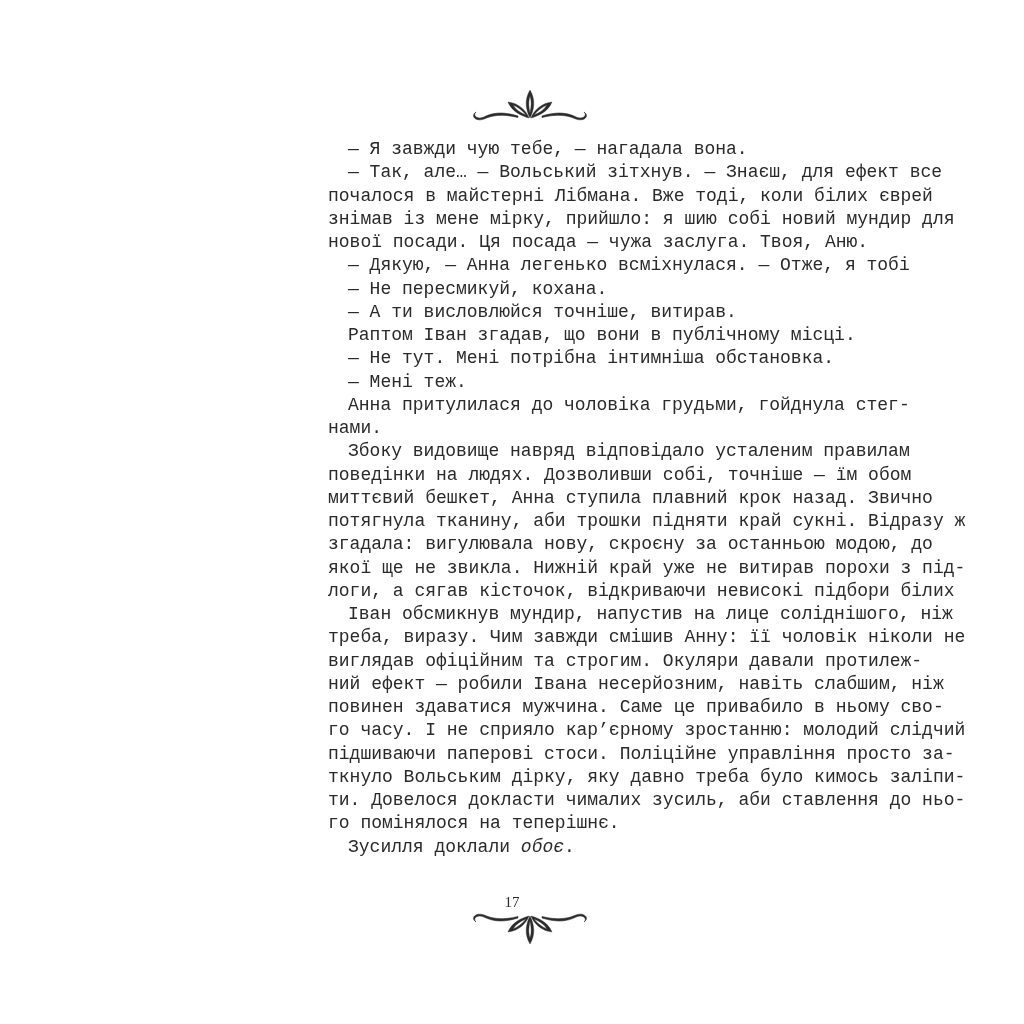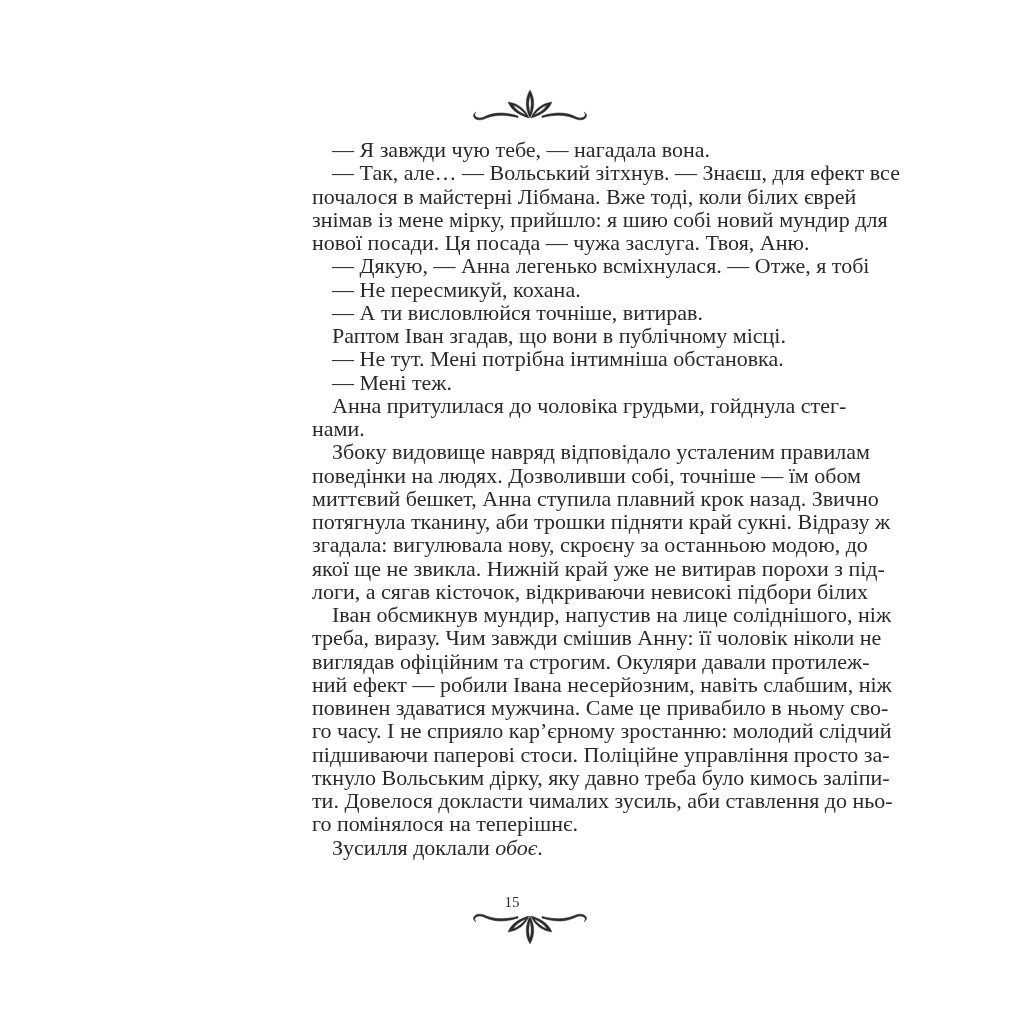--- a/index.html
+++ b/index.html
@@ -2,23 +2,23 @@
 <html><head>
   <meta charset="utf-8">
   <style>
     html, body { margin: 0; padding: 0; background: #ffffff; }
     body { width: 1024px; height: 1024px; position: relative; overflow: hidden; }
     .page { position: absolute; left: 0; top: 0; width: 1024px; height: 1024px; background: #ffffff; }
     .ornament { position: absolute; left: 472px; width: 116px; height: 38px; }
     .ornament.top { top: 86px; }
     .ornament.bottom { top: 910px; }
     .text {
-      position: absolute; left: 312px; top: 138px; width: 454px;
-      font-family: Liberation Serif, serif;
-      font-size: 22px; line-height: 23.25px; color: #2a2a2a;
+      position: absolute; left: 328px; top: 138px; width: 454px;
+      font-family: Liberation Mono, monospace;
+      font-size: 18px; line-height: 23.25px; color: #2a2a2a;
     }
     .line { display: block; white-space: nowrap; height: 23.25px; }
     .line.j { text-align: justify; text-align-last: justify; }
     .line.ind { padding-left: 20px; }
     .line em { font-style: italic; }
     .page-number {
       position: absolute; left: 0; width: 1024px; top: 894px; text-align: center;
       font-family: "Liberation Serif", "DejaVu Serif", serif; font-size: 15px; color: #2a2a2a;
     }
   </style>
@@ -64,21 +64,21 @@
     <span class="line j">ний ефект — робили Івана несерйозним, навіть слабшим, ніж</span>
     <span class="line j">повинен здаватися мужчина. Саме це привабило в ньому сво-</span>
     <span class="line j">го часу. І не сприяло кар’єрному зростанню: молодий слідчий</span>
     <span class="line j">підшиваючи паперові стоси. Поліційне управління просто за-</span>
     <span class="line j">ткнуло Вольським дірку, яку давно треба було кимось заліпи-</span>
     <span class="line j">ти. Довелося докласти чималих зусиль, аби ставлення до ньо-</span>
     <span class="line">го помінялося на теперішнє.</span>
     <span class="line ind"><span>Зусилля доклали </span><em>обоє</em><span>.</span></span>
   </div>
 
-  <div class="page-number">15</div>
+  <div class="page-number">17</div>
 
   <svg class="ornament bottom" viewBox="0 0 116 38" style="transform: scaleY(-1);">
     <g fill="#2b2b2b" stroke="#2b2b2b">
       <path d="M4 26 C 0 30, 6 34, 12 31 C 20 27, 30 25, 46 30 L 46 31.5 C 30 27.5, 20 29.5, 12 33 C 4 36, -2 30, 4 26 Z" stroke-width="0.6"></path>
       <path d="M112 26 C 116 30, 110 34, 104 31 C 96 27, 86 25, 70 30 L 70 31.5 C 86 27.5, 96 29.5, 104 33 C 112 36, 118 30, 112 26 Z" stroke-width="0.6"></path>
       <path d="M58 4 C 52 14, 54 24, 58 32 C 62 24, 64 14, 58 4 Z M58 10 C 56 16, 57 22, 58 27 C 59 22, 60 16, 58 10 Z" fill-rule="evenodd" stroke-width="0.4"></path>
       <path d="M36 16 C 40 26, 50 30, 57 32 C 54 24, 46 17, 36 16 Z M41 19 C 46 21, 51 25, 54 29 C 49 27, 44 24, 41 19 Z" fill-rule="evenodd" stroke-width="0.4"></path>
       <path d="M80 16 C 76 26, 66 30, 59 32 C 62 24, 70 17, 80 16 Z M75 19 C 70 21, 65 25, 62 29 C 67 27, 72 24, 75 19 Z" fill-rule="evenodd" stroke-width="0.4"></path>
     </g>
   </svg>

